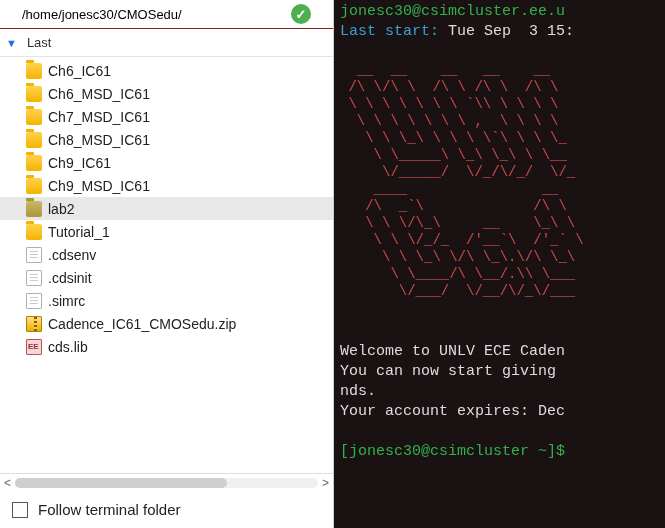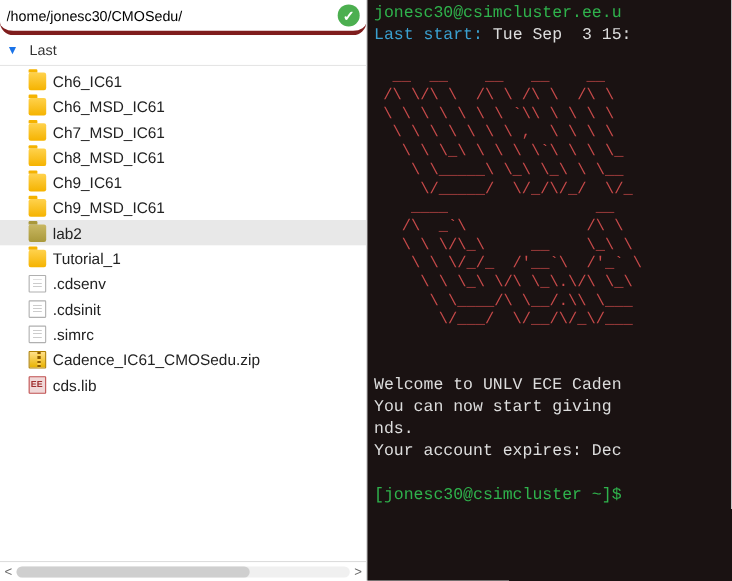--- a/index.html
+++ b/index.html
@@ -15,23 +15,22 @@
 .left-pane {
   width: 334px;
   height: 528px;
   display: flex;
   flex-direction: column;
   border-right: 1px solid #ccc;
 }
 .path-bar {
   display: flex;
   align-items: center;
-  padding: 4px 6px;
-  border-bottom: 4px solid #7f1d1d;
-  border-radius: 12px;
+  padding: 4px 22px;
+  border-bottom: 1px solid #7f1d1d;
 }
 .path-input {
   flex: 1;
   font-size: 13px;
   border: none;
   outline: none;
   padding: 2px 0;
 }
 .status-ok {
   width: 20px;
@@ -288,20 +287,24 @@
     </div>
 
   <div class="hscroll">
     <span>&lt;</span>
     <div class="hscroll-track">
       <div class="hscroll-thumb"></div>
     </div>
     <span>&gt;</span>
   </div>
 
+  <div class="follow-row">
+    <div class="checkbox"></div>
+    <span>Follow terminal folder</span>
+  </div>
 
 </div>
 
 <div class="right-pane"><span class="t-user">jonesc30@csimcluster.ee.u</span>
 <span class="t-info">Last start:</span><span> Tue Sep  3 15:</span>
 
 <span class="t-art">  __  __    __   __    __
  /\ \/\ \  /\ \ /\ \  /\ \
  \ \ \ \ \ \ \ `\\ \ \ \ \
   \ \ \ \ \ \ \ ,  \ \ \ \

